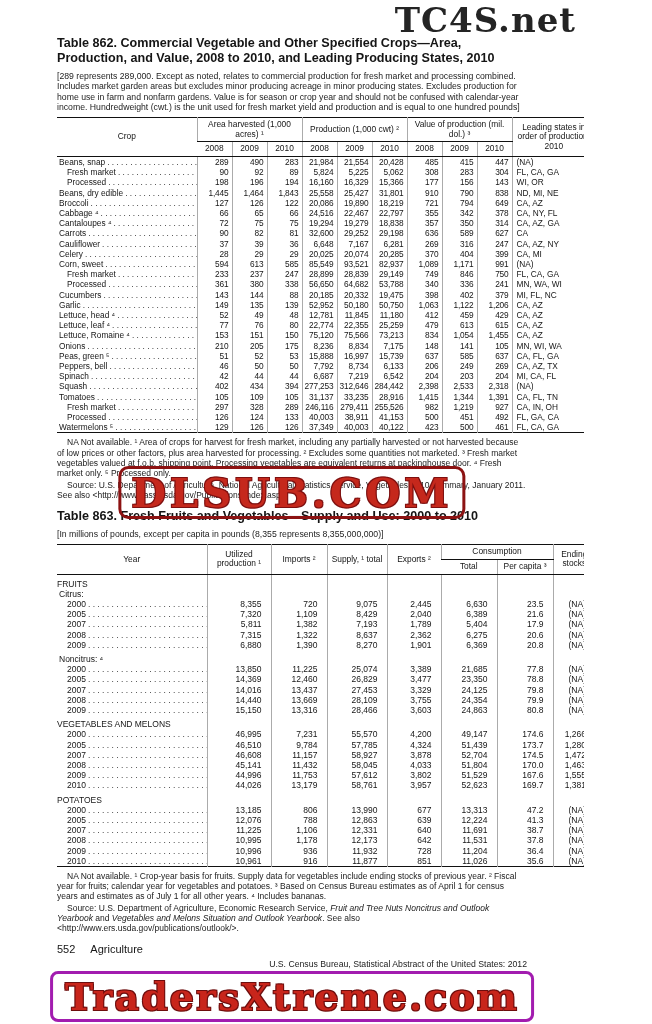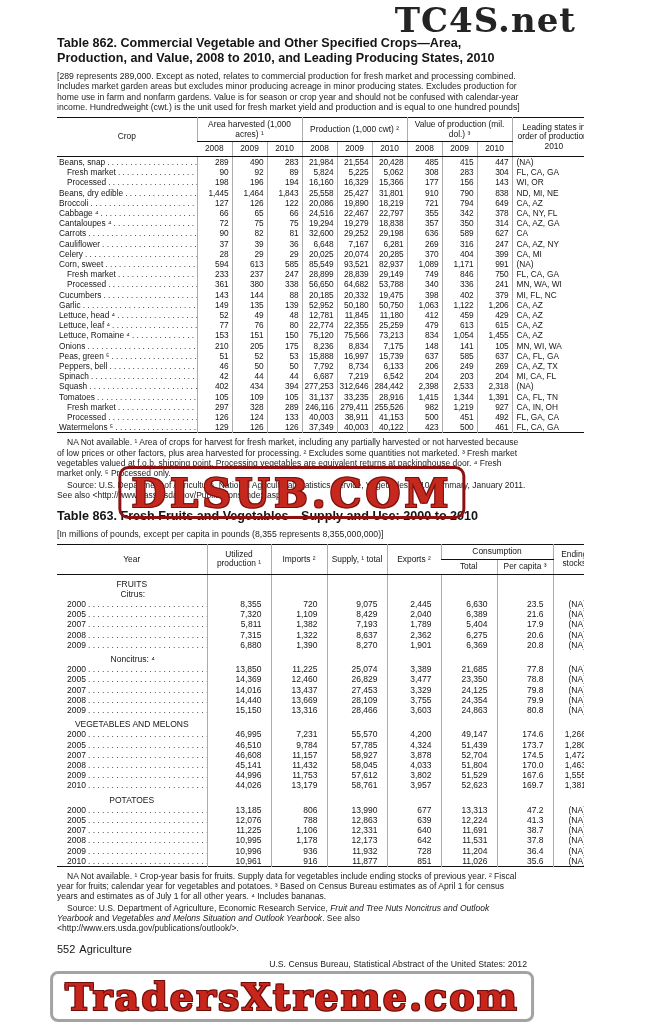--- a/index.html
+++ b/index.html
@@ -19,21 +19,21 @@
   .src-block { position:relative; }
   .wm-mid {
     position:absolute; top:-14px; left:50%; transform:translateX(-50%); z-index:6; white-space:nowrap;
     font-family:"DejaVu Serif",serif; font-weight:bold; font-size:40px; letter-spacing:4px;
     color:#c5281c; border:3px solid #8c1212; border-radius:10px; padding:0 10px;
     text-shadow:1px 1px 0 #7d1010, -1px -1px 0 #7d1010, 1px -1px 0 #7d1010, -1px 1px 0 #7d1010;
   }
   .wm-bottom {
     position:absolute; bottom:2px; left:50%; transform:translateX(-50%); z-index:6; white-space:nowrap;
     font-family:"DejaVu Serif",serif; font-weight:bold; font-size:38px; letter-spacing:2px;
-    color:#c8251b; border:3px solid #a3a3a3; border-radius:8px; padding:0 12px;
+    color:#c8251b; border:3px solid #a21caf; border-radius:8px; padding:0 12px;
     text-shadow:1px 1px 0 #6d0e0e, -1px -1px 0 #6d0e0e, 1px -1px 0 #6d0e0e, -1px 1px 0 #6d0e0e;
   }
 
   .title { font-size:12.6px; font-weight:bold; line-height:15px; margin-bottom:5px; letter-spacing:0; }
   .title.t2 { margin-top:9px; }
   .note { font-size:8.7px; line-height:10.3px; color:#1c1c1c; margin-bottom:5px; }
 
   table { border-collapse:collapse; width:538px; table-layout:fixed; }
   .t862, .t863 { border-top:1.5px solid #111; border-bottom:1.2px solid #111; }
   th, td { border-left:1px solid #ababab; }
@@ -47,30 +47,30 @@
   .num { text-align:right; padding-right:3px; letter-spacing:-0.15px; }
   .t863 .num { padding-right:9px; letter-spacing:0; }
   .states { text-align:left; padding-left:4px; font-size:8.2px; }
 
   .lab { display:flex; align-items:center; overflow:hidden; }
   .lab .lbl, .lab .yr { white-space:nowrap; flex:0 0 auto; padding-left:2px; }
   .lab .dots { flex:1 1 auto; overflow:hidden; white-space:nowrap; color:#333; padding-left:2px; }
   .lab-cell.sub .lbl { padding-left:10px; }
   .t863 .year-cell .yr { padding-left:10px; }
 
-  .group-cell { text-align:center; font-size:8.5px; }
-  .sub-label { text-align:center; padding-left:2px; font-size:8.5px; }
+  .group-cell { font-size:8.5px; }
+  .sub-label { text-align:left; padding-left:2px; font-size:8.5px; }
   tr.sect td { padding-top:4px; height:14px; }
 
   .fnote { font-size:8.5px; line-height:10.1px; text-indent:10px; margin-top:4px; color:#1a1a1a; }
   .fnote.tight { margin-top:2px; }
   .it { font-style:italic; }
 
   .footer-row { margin-top:9px; font-size:11px; }
-  .footer-row .pgnum { margin-right:4px; }
+  .footer-row .pgnum { margin-right:15px; }
   .census-line { font-size:8.7px; text-align:right; margin-top:4px; padding-left:120px; color:#222; }
 </style>
 </head>
 <body>
 
 <div class="page">
 
   <div class="wm-top">TC4S.net</div>
 
   <h1 class="title">Table 862. Commercial Vegetable and Other Specified Crops—Area, Production, and Value, 2008 to 2010, and Leading Producing States, 2010</h1>

